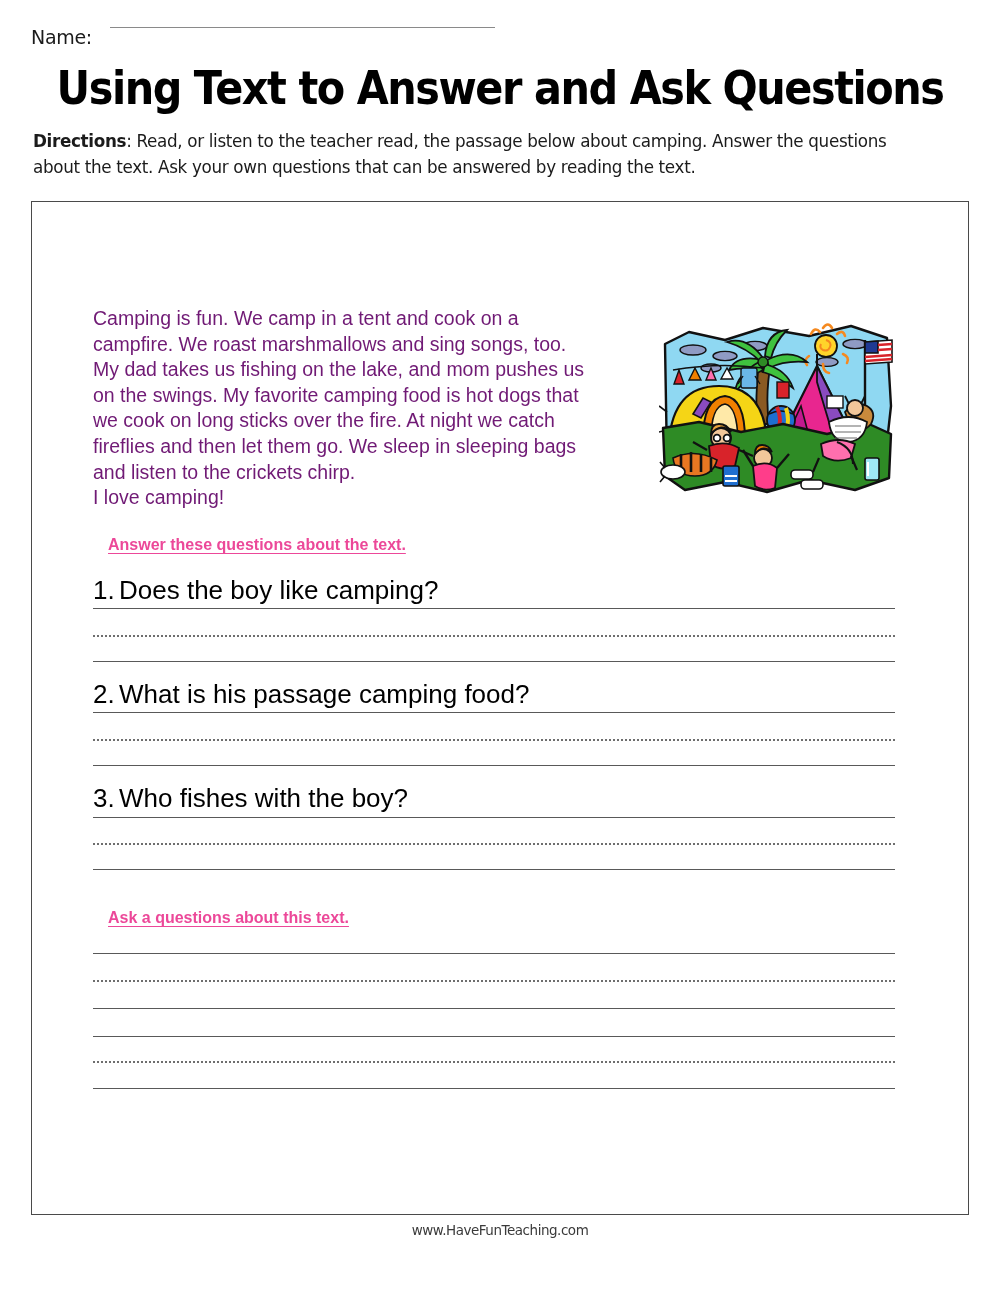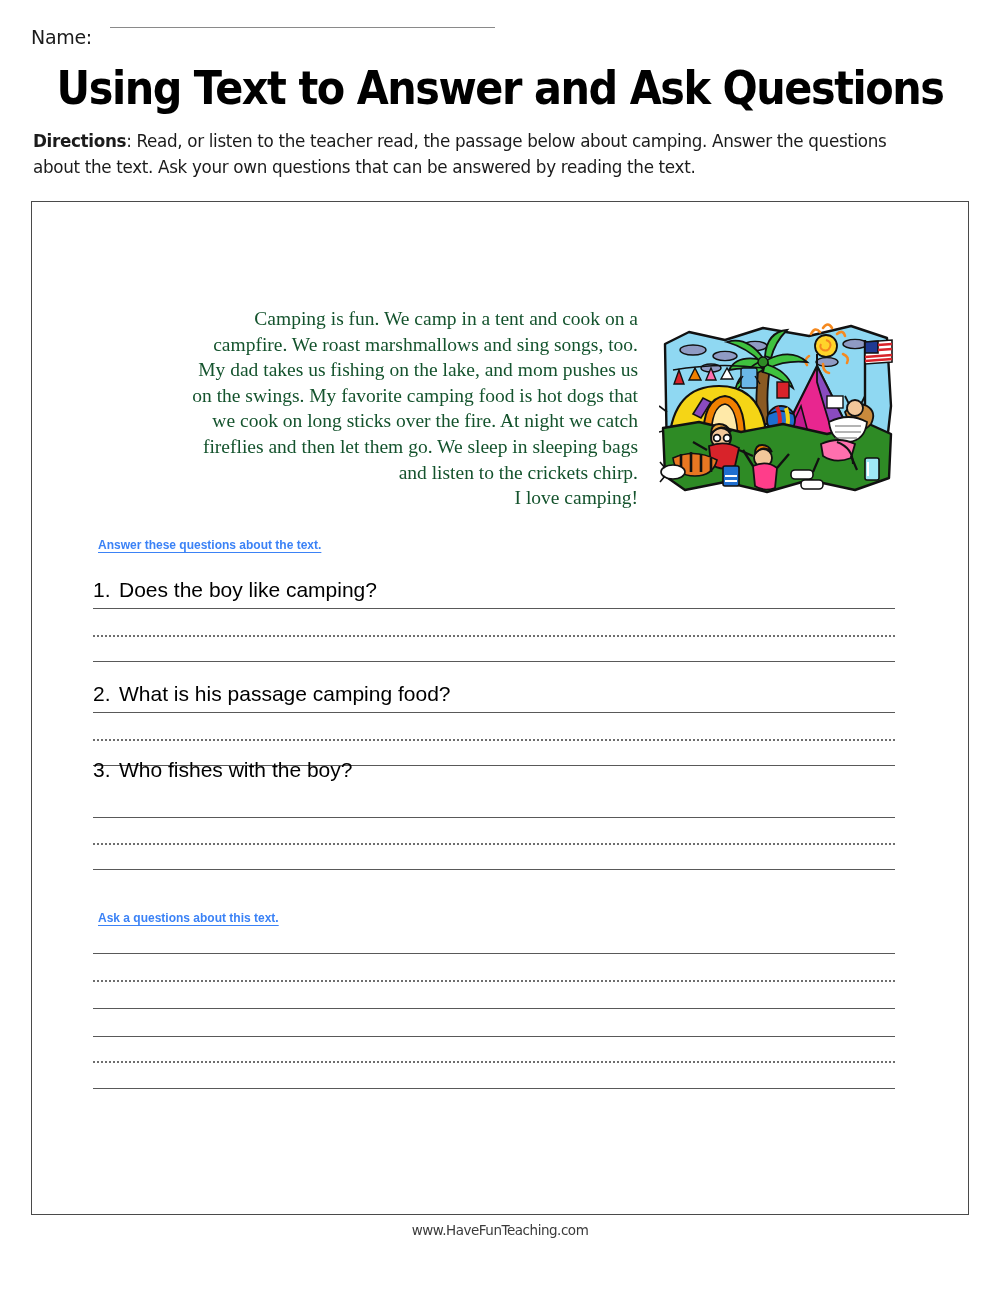--- a/index.html
+++ b/index.html
@@ -87,60 +87,60 @@
     box-sizing: border-box;
     background: #ffffff;
   }
 
   
   .passage {
     position: absolute;
     left: 93px;
     top: 306px;
     width: 545px;
-    text-align: right;
-    font-family: Liberation Serif, serif;
+    text-align: left;
+    font-family: Liberation Sans, sans-serif;
     font-size: 19.5px;
     line-height: 25.6px;
-    color: #14532d;
+    color: #701a75;
     white-space: pre-line;
   }
 
   .clipart {
     position: absolute;
     left: 659px;
     top: 310px;
     width: 236px;
     height: 192px;
   }
   .clipart svg { display: block; width: 100%; height: 100%; }
 
   
   .section-heading {
     position: absolute;
-    left: 98px;
+    left: 108px;
     font-family: "Liberation Sans", sans-serif;
     font-weight: 700;
-    font-size: 12px;
+    font-size: 16px;
     line-height: 22px;
     text-decoration: underline;
     text-underline-offset: 3px;
-    color: #3b82f6;
+    color: #ec4899;
     white-space: nowrap;
   }
   #heading-answer { top: 534px; }
   #heading-ask { top: 907px; }
 
   
   .question {
     position: absolute;
     left: 93px;
     width: 800px;
     font-family: "Liberation Sans", sans-serif;
-    font-size: 21px;
+    font-size: 26px;
     line-height: 24px;
     color: #000000;
     white-space: nowrap;
   }
   .q-num { display: inline-block; min-width: 26px; }
 
   
   .rule {
     position: absolute;
     left: 93px;
@@ -322,21 +322,21 @@
 <div class="rule dotted" style="top:635px"></div>
 <div class="rule solid" style="top:661px"></div>
 
 <div class="question" style="top:682px">
   <span class="q-num">2.</span><span>What is his passage camping food?</span>
 </div>
 <div class="rule solid" style="top:712px"></div>
 <div class="rule dotted" style="top:739px"></div>
 <div class="rule solid" style="top:765px"></div>
 
-<div class="question" style="top:758px">
+<div class="question" style="top:786px">
   <span class="q-num">3.</span><span>Who fishes with the boy?</span>
 </div>
 <div class="rule solid" style="top:817px"></div>
 <div class="rule dotted" style="top:843px"></div>
 <div class="rule solid" style="top:869px"></div>
 
 <div class="section-heading" id="heading-ask">Ask a questions about this text.</div>
 
 <div class="rule solid" style="top:953px"></div>
 <div class="rule dotted" style="top:980px"></div>

